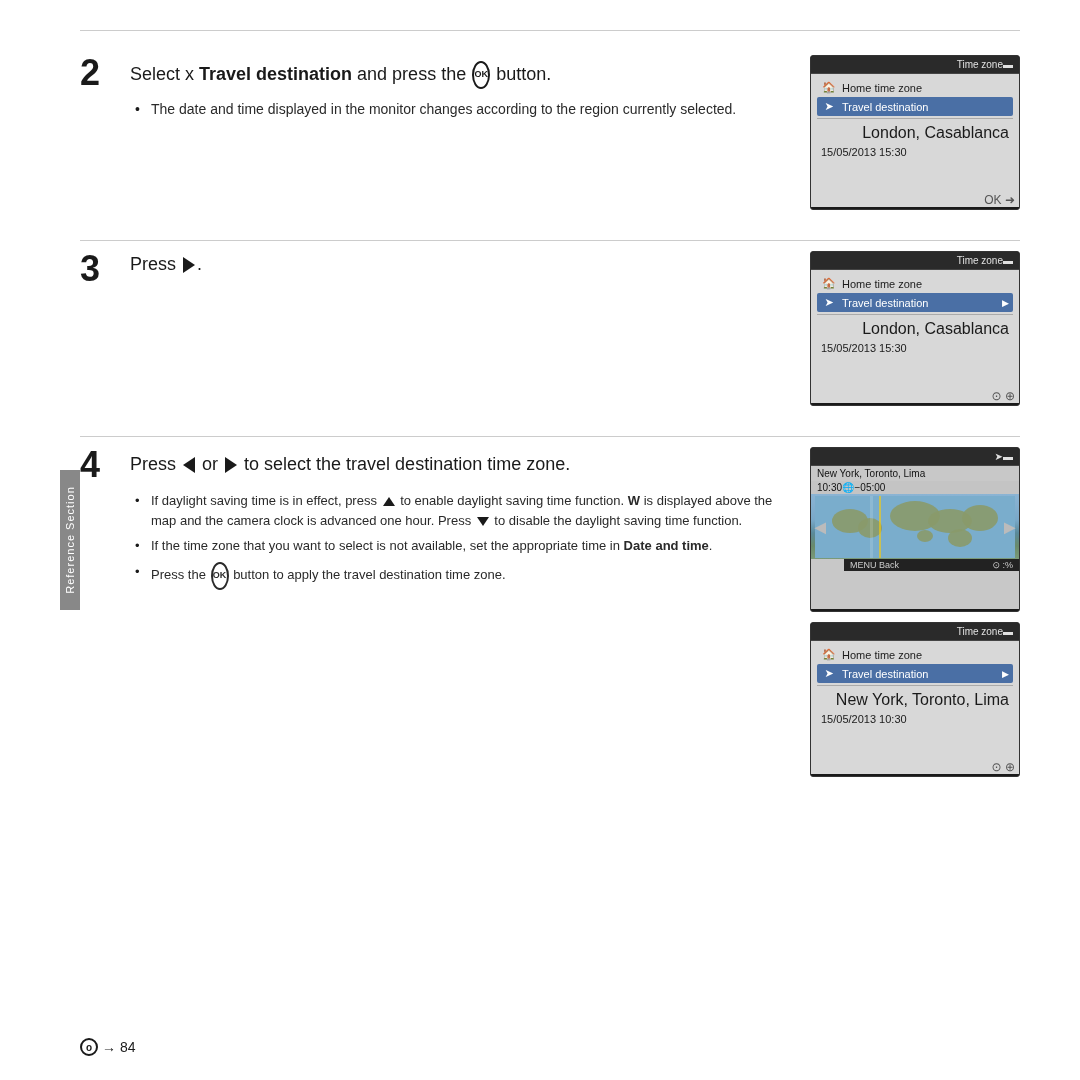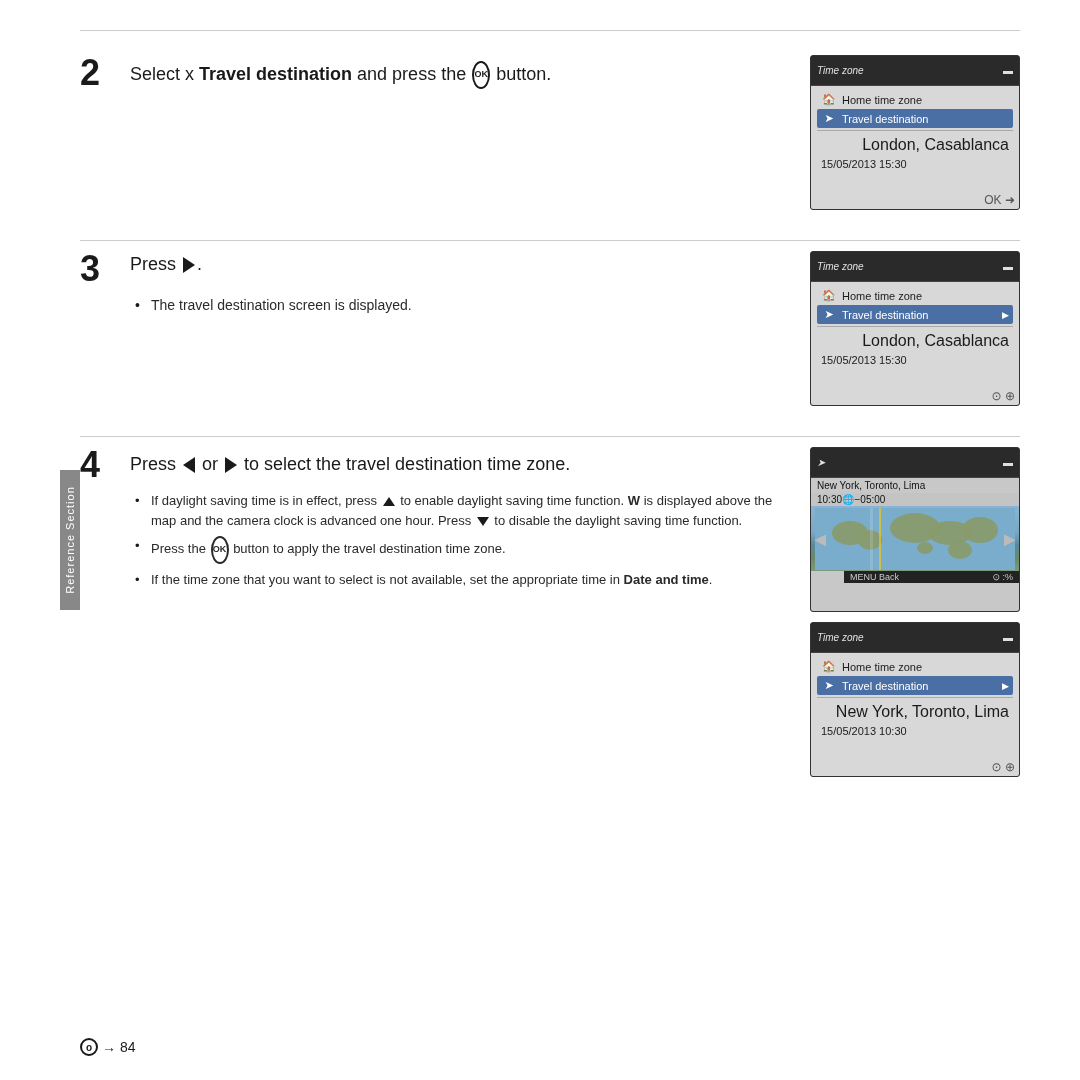--- a/index.html
+++ b/index.html
@@ -107,26 +107,25 @@
     }
 
     .camera-screen.map-screen {
       height: 160px;
     }
 
     .cs-titlebar {
       background: #2a2a2a;
       color: #e0e0e0;
       font-size: 10px;
-      padding: 9px 6px;
-      display: flex;
-      justify-content: space-between;
+      padding: 3px 6px;
+      display: flex;
+      justify-content: flex-end;
       align-items: center;
       border-bottom: 1px solid #444;
-      font-style: italic;
     }
 
     .cs-body {
       padding: 4px 6px;
       background: #d8d8d8;
       height: calc(100% - 20px);
       display: flex;
       flex-direction: column;
     }
 
@@ -333,73 +332,73 @@
   <div class="top-line"></div>
 
   <div class="step-section">
     <div class="step-left">
       <div class="step-header">
         <span class="step-number">2</span>
         <div class="step-title">
           <span>Select x </span><b>Travel destination</b><span> and press the </span><span class="icon-ok">OK</span><span> button.</span>
         </div>
       </div>
-    </div>
-    <div class="step-right">
-      <div class="camera-screen">
-        <div class="cs-titlebar">
-          <span>Time zone</span>
-          <span>▬</span>
-        </div>
-        <div class="cs-body">
-          <div class="cs-row">
-            <span class="cs-icon">🏠</span>
-            <span>Home time zone</span>
-          </div>
-          <div class="cs-row selected">
-            <span class="cs-icon">➤</span>
-            <span>Travel destination</span>
-          </div>
-          <div class="cs-divider"></div>
-          <div class="cs-location">London, Casablanca</div>
-          <div class="cs-datetime">15/05/2013  15:30</div>
-          <div class="cs-footer">OK ➜</div>
-        </div>
-      </div>
-    </div>
-  </div>
-
-  <div class="section-divider"></div>
-
-  <div class="step-section">
-    <div class="step-left">
-      <div class="step-header">
-        <span class="step-number">3</span>
-        <div class="step3-title step-title">
-          <span>Press </span><span class="icon-right-sm"></span><span>.</span>
-        </div>
-      </div>
       <ul class="bullet-list">
-        <li>The travel destination screen is displayed.</li>
+        <li>The date and time displayed in the monitor changes according to the region currently selected.</li>
       </ul>
     </div>
     <div class="step-right">
       <div class="camera-screen">
         <div class="cs-titlebar">
           <span>Time zone</span>
           <span>▬</span>
         </div>
         <div class="cs-body">
           <div class="cs-row">
             <span class="cs-icon">🏠</span>
             <span>Home time zone</span>
           </div>
           <div class="cs-row selected">
             <span class="cs-icon">➤</span>
             <span>Travel destination</span>
+          </div>
+          <div class="cs-divider"></div>
+          <div class="cs-location">London, Casablanca</div>
+          <div class="cs-datetime">15/05/2013  15:30</div>
+          <div class="cs-footer">OK ➜</div>
+        </div>
+      </div>
+    </div>
+  </div>
+
+  <div class="section-divider"></div>
+
+  <div class="step-section">
+    <div class="step-left">
+      <div class="step-header">
+        <span class="step-number">3</span>
+        <div class="step3-title step-title">
+          <span>Press </span><span class="icon-right-sm"></span><span>.</span>
+        </div>
+      </div>
+    </div>
+    <div class="step-right">
+      <div class="camera-screen">
+        <div class="cs-titlebar">
+          <span>Time zone</span>
+          <span>▬</span>
+        </div>
+        <div class="cs-body">
+          <div class="cs-row">
+            <span class="cs-icon">🏠</span>
+            <span>Home time zone</span>
+          </div>
+          <div class="cs-row selected">
+            <span class="cs-icon">➤</span>
+            <span>Travel destination</span>
             <span style="margin-left:auto;font-size:9px">▶</span>
           </div>
           <div class="cs-divider"></div>
           <div class="cs-location">London, Casablanca</div>
           <div class="cs-datetime">15/05/2013  15:30</div>
           <div class="cs-footer">⊙ ⊕</div>
         </div>
       </div>
     </div>
   </div>
@@ -412,24 +411,24 @@
         <span class="step-number">4</span>
         <div class="step-title">
           <span>Press </span><span class="icon-left-sm"></span><span> or </span><span class="icon-right-sm"></span><span> to select the travel destination time zone.</span>
         </div>
       </div>
       <ul class="bullet-list step4-bullets">
         <li>
           If daylight saving time is in effect, press <span class="icon-up" style="border-bottom-color:#1a1a1a;"></span> to enable daylight saving time function. <b>W</b> is displayed above the map and the camera clock is advanced one hour. Press <span class="icon-down"></span> to disable the daylight saving time function.
         </li>
         <li>
-          Press the <span class="icon-ok">OK</span> button to apply the travel destination time zone.
+          If the time zone that you want to select is not available, set the appropriate time in <b>Date and time</b>.
         </li>
         <li>
-          If the time zone that you want to select is not available, set the appropriate time in <b>Date and time</b>.
+          Press the <span class="icon-ok">OK</span> button to apply the travel destination time zone.
         </li>
       </ul>
     </div>
     <div class="step-right" style="gap:10px;">
 
       <div class="camera-screen map-screen" style="height:165px;">
         <div class="cs-titlebar">
           <span>➤</span>
           <span>▬</span>
         </div>

